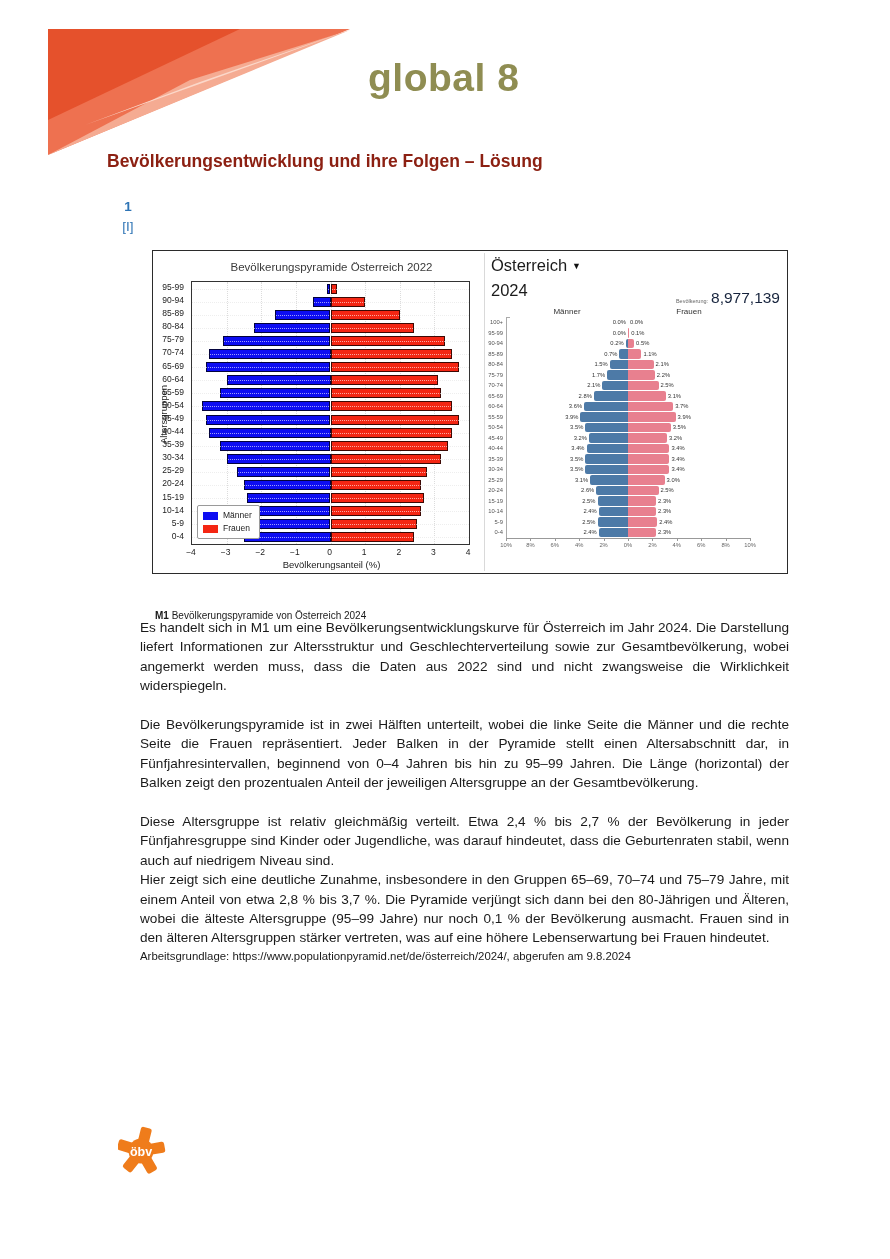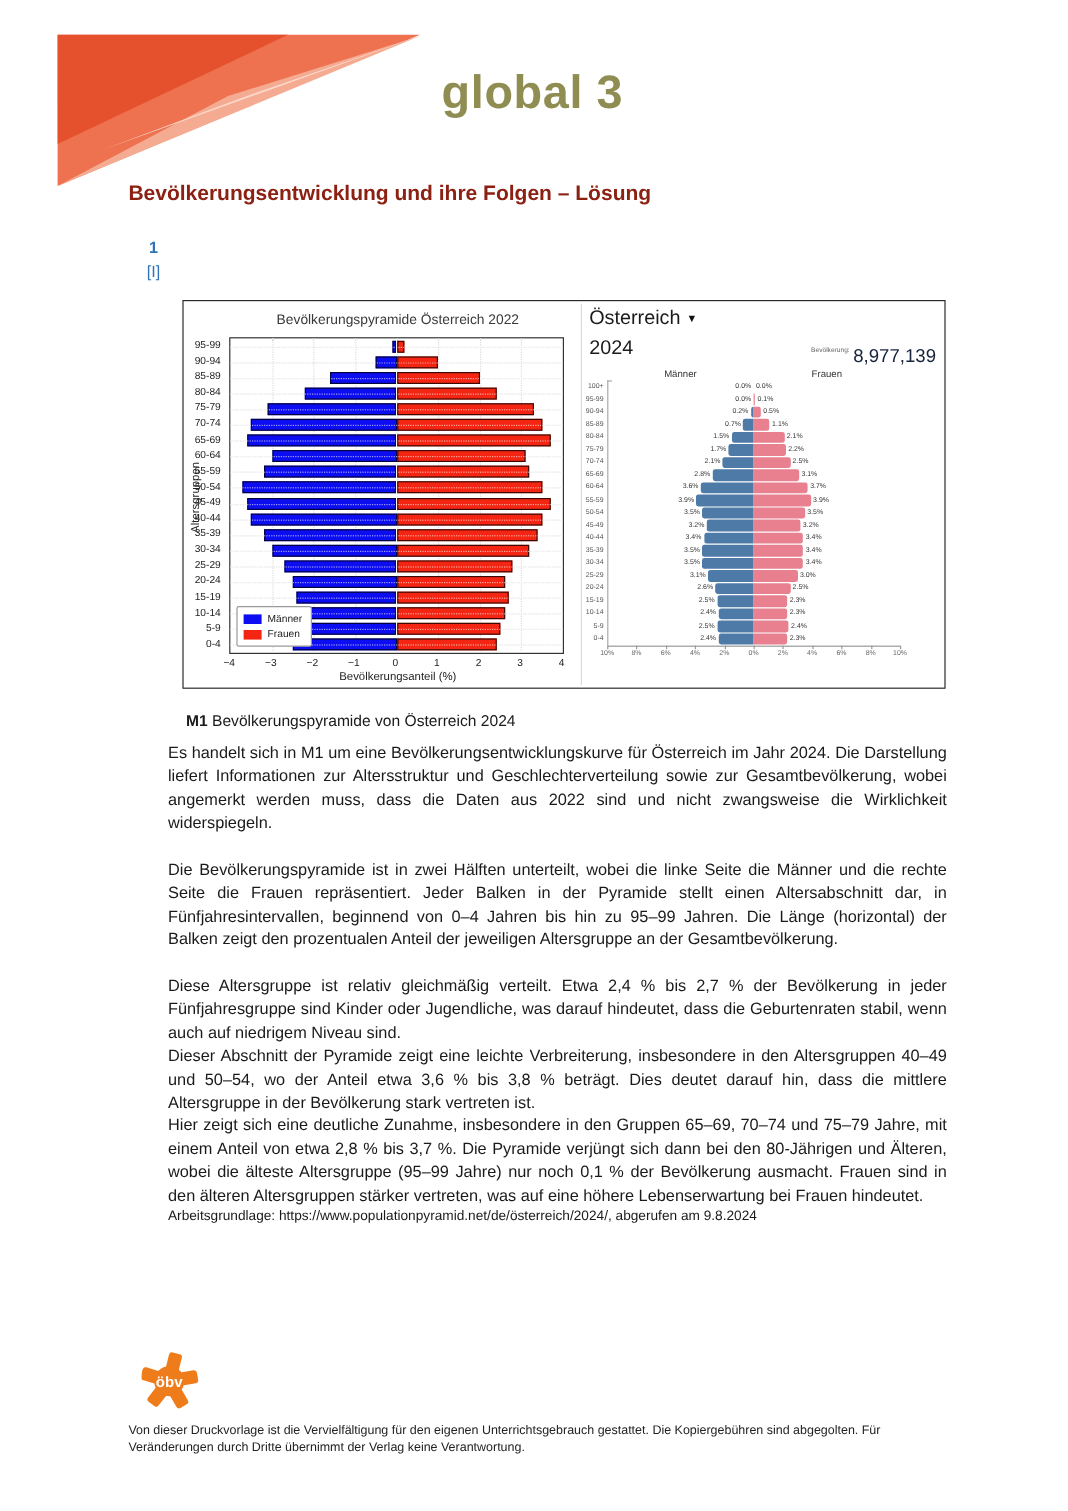--- a/index.html
+++ b/index.html
@@ -36,35 +36,35 @@
   .lc-legend{position:absolute;left:5px;bottom:5px;background:#fff;border:1px solid #9a9a9a;border-radius:2px;
              padding:3px 7px 3px 5px;z-index:4;}
   .lc-legend .row{display:flex;align-items:center;gap:5px;font-size:8.5px;color:#222;line-height:13px;}
   .lc-legend .sw{width:15px;height:8px;display:inline-block;}
 
   
   .rchart{left:331px;top:2px;width:301px;height:318px;background:#fff;border-left:1px solid #d9d9d9;}
   .rc-country{left:6px;top:3px;font-size:16.5px;color:#1b1b1b;}
   .rc-caret{font-size:9px;color:#111;margin-left:5px;vertical-align:2px;}
   .rc-year{left:6px;top:28px;font-size:16.5px;color:#1b1b1b;}
-  .rc-pop{right:6px;top:36px;display:flex;gap:3px;}
+  .rc-pop{right:6px;top:36px;display:flex;align-items:flex-end;gap:3px;}
   .rc-pop-label{font-size:5.5px;color:#666;padding-bottom:3px;}
   .rc-pop-value{font-size:15.5px;color:#16233c;}
   .rc-sexlabel{position:absolute;top:54px;transform:translateX(-50%);font-size:8px;color:#333;}
   .rc-age{position:absolute;left:0;width:18px;text-align:right;font-size:5.8px;color:#555;}
   .rc-bar{position:absolute;height:9.5px;}
   .rc-pct{position:absolute;font-size:5.8px;color:#333;white-space:nowrap;}
   .rc-yaxis{position:absolute;left:21px;top:64px;width:0;height:220.5px;border-left:1px solid #aaa;}
   .rc-yaxis-tick{position:absolute;left:21px;top:64px;width:4px;height:1px;background:#aaa;}
   .rc-xaxis{position:absolute;left:21px;top:284.5px;width:244px;height:0;border-top:1px solid #999;}
   .rc-xtick{position:absolute;top:284.5px;width:1px;height:3px;background:#999;}
   .rc-xlab{position:absolute;top:289px;transform:translateX(-50%);font-size:5.8px;color:#666;}
 
   
-  .caption{left:155px;top:580px;font-size:13px;color:#1a1a1a;}
+  .caption{left:155px;top:600px;font-size:10px;color:#1a1a1a;}
   .caption b{font-weight:bold;}
   .body-block{left:140px;top:618px;width:649px;font-size:13.6px;line-height:19.4px;text-align:justify;}
   .body-block p{margin:0;}
   .body-block p.sp{margin-bottom:19.4px;}
   .src{font-size:11.4px;line-height:17px;text-align:left;}
 
   
   .f-copy{left:0;right:0;top:1170px;text-align:center;font-size:10.4px;color:#333;}
   .f-notice{left:107px;top:1186px;width:678px;font-size:10.4px;line-height:13.8px;color:#222;text-align:left;}
 </style>
@@ -73,21 +73,21 @@
 
 <div class="page">
 
   <svg class="abs" style="left:40px;top:20px;" width="330" height="135" viewBox="0 0 330 135">
     <polygon points="8,9 310,9 8,135" fill="#ee7150"></polygon>
     <polygon points="8,135 310,10 150,60" fill="#f5ab92"></polygon>
     <polygon points="45,105 310,10 160,62" fill="#fbd8ca"></polygon>
     <polygon points="8,9 200,9 8,100" fill="#e5512c"></polygon>
   </svg>
 
-  <div class="abs brand">global 3</div>
+  <div class="abs brand">global 8</div>
 
   <div class="abs heading">Bevölkerungsentwicklung und ihre Folgen – Lösung</div>
 
   <div class="abs task-num-col">
     <div class="task-num">1</div>
     <div>[I]</div>
   </div>
 
   <div class="abs figure">
 
@@ -369,21 +369,20 @@
         </div>
     </div>
   </div>
 
   <p class="abs caption"><b>M1</b><span> Bevölkerungspyramide von Österreich 2024</span></p>
 
   <div class="abs body-block">
     <p class="sp">Es handelt sich in M1 um eine Bevölkerungsentwicklungskurve für Österreich im Jahr 2024. Die Darstellung liefert Informationen zur Altersstruktur und Geschlechterverteilung sowie zur Gesamtbevölkerung, wobei angemerkt werden muss, dass die Daten aus 2022 sind und nicht zwangsweise die Wirklichkeit widerspiegeln.</p>
     <p class="sp">Die Bevölkerungspyramide ist in zwei Hälften unterteilt, wobei die linke Seite die Männer und die rechte Seite die Frauen repräsentiert. Jeder Balken in der Pyramide stellt einen Altersabschnitt dar, in Fünfjahresintervallen, beginnend von 0–4 Jahren bis hin zu 95–99 Jahren. Die Länge (horizontal) der Balken zeigt den prozentualen Anteil der jeweiligen Altersgruppe an der Gesamtbevölkerung.</p>
     <p>Diese Altersgruppe ist relativ gleichmäßig verteilt. Etwa 2,4 % bis 2,7 % der Bevölkerung in jeder Fünfjahresgruppe sind Kinder oder Jugendliche, was darauf hindeutet, dass die Geburtenraten stabil, wenn auch auf niedrigem Niveau sind.</p>
-    <p>Dieser Abschnitt der Pyramide zeigt eine leichte Verbreiterung, insbesondere in den Altersgruppen 40–49 und 50–54, wo der Anteil etwa 3,6 % bis 3,8 % beträgt. Dies deutet darauf hin, dass die mittlere Altersgruppe in der Bevölkerung stark vertreten ist.</p>
     <p>Hier zeigt sich eine deutliche Zunahme, insbesondere in den Gruppen 65–69, 70–74 und 75–79 Jahre, mit einem Anteil von etwa 2,8 % bis 3,7 %. Die Pyramide verjüngt sich dann bei den 80-Jährigen und Älteren, wobei die älteste Altersgruppe (95–99 Jahre) nur noch 0,1 % der Bevölkerung ausmacht. Frauen sind in den älteren Altersgruppen stärker vertreten, was auf eine höhere Lebenserwartung bei Frauen hindeutet.</p>
     <p class="src">Arbeitsgrundlage: https://www.populationpyramid.net/de/österreich/2024/, abgerufen am 9.8.2024</p>
   </div>
 
   <svg class="abs" style="left:118px;top:1124px;" width="50" height="50" viewBox="0 0 50 50">
     <g fill="#ef7c1b">
       <g transform="rotate(14 23 27)">
           <rect x="17.5" y="3" width="11" height="16" rx="2.5"></rect>
         </g>
       <g transform="rotate(80 23 27)">
@@ -395,15 +394,14 @@
       <g transform="rotate(218 23 27)">
           <rect x="17.5" y="3" width="11" height="16" rx="2.5"></rect>
         </g>
       <g transform="rotate(287 23 27)">
           <rect x="17.5" y="3" width="11" height="16" rx="2.5"></rect>
         </g>
       <circle cx="23" cy="27" r="12.5"></circle>
     </g>
     <text x="23" y="31.5" text-anchor="middle" font-family="Liberation Sans, sans-serif" font-size="12.5" font-weight="bold" fill="#ffffff">öbv</text>
   </svg>
-  <div class="abs f-notice">Von dieser Druckvorlage ist die Vervielfältigung für den eigenen Unterrichtsgebrauch gestattet. Die Kopiergebühren sind abgegolten. Für Veränderungen durch Dritte übernimmt der Verlag keine Verantwortung.</div>
 
 </div>
 
 </body></html>

